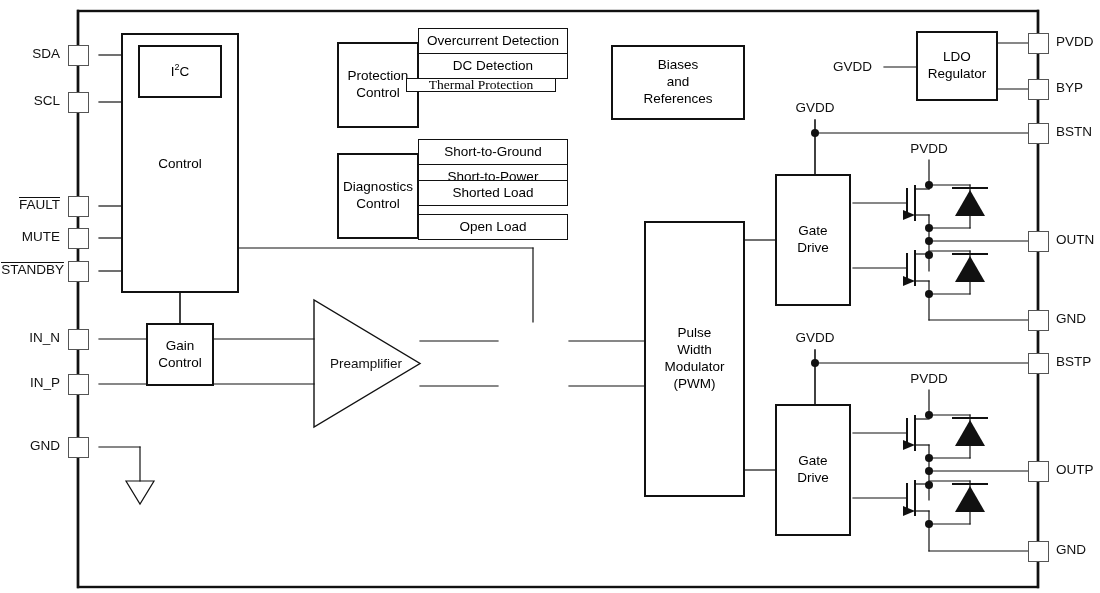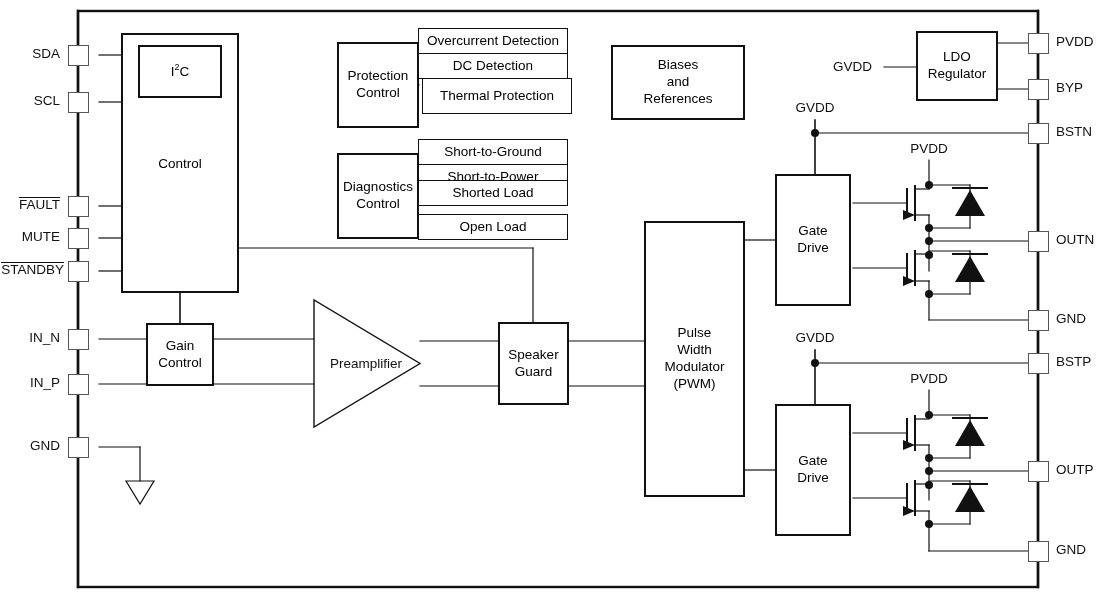--- a/index.html
+++ b/index.html
@@ -211,21 +211,21 @@
   <div class="blk" style="left:337px; top:42px; width:82px; height:86px; white-space:pre;">
     <span>Protection
 Control</span>
   </div>
   <div class="blk thin" style="left:418px; top:28px;  width:150px; height:26px;">
       <span>Overcurrent Detection</span>
     </div>
   <div class="blk thin" style="left:418px; top:53px;  width:150px; height:26px;">
       <span>DC Detection</span>
     </div>
-  <div class="blk thin" style="left:422px; top:78px;  width:150px; height:36px;">
+  <div class="blk thin" style="left:406px; top:78px;  width:150px; height:14px;font-family:Liberation Serif, serif;">
       <span>Thermal Protection</span>
     </div>
 
   <div class="blk" style="left:337px; top:153px; width:82px; height:86px; white-space:pre;">
     <span>Diagnostics
 Control</span>
   </div>
   <div class="blk thin" style="left:418px; top:139px; width:150px; height:26px;">
       <span>Short-to-Ground</span>
     </div>
@@ -251,24 +251,20 @@
   </div>
   <div class="lbl" style="left:833px; top:59px;">GVDD</div>
 
   <div class="blk" style="left:146px; top:323px; width:68px; height:63px; white-space:pre;">
     <span>Gain
 Control</span>
   </div>
 
   <div class="lbl c" style="left:318px; top:356px; width:96px;">Preamplifier</div>
 
-  <div class="blk" style="left:498px; top:322px; width:71px; height:83px; white-space:pre;">
-    <span>Speaker
-Guard</span>
-  </div>
 
   <div class="blk" style="left:644px; top:221px; width:101px; height:276px; white-space:pre;">
     <span>Pulse
 Width
 Modulator
 (PWM)</span>
   </div>
 
   <div class="blk" style="left:775px; top:174px; width:76px; height:132px; white-space:pre;">
     <span>Gate

